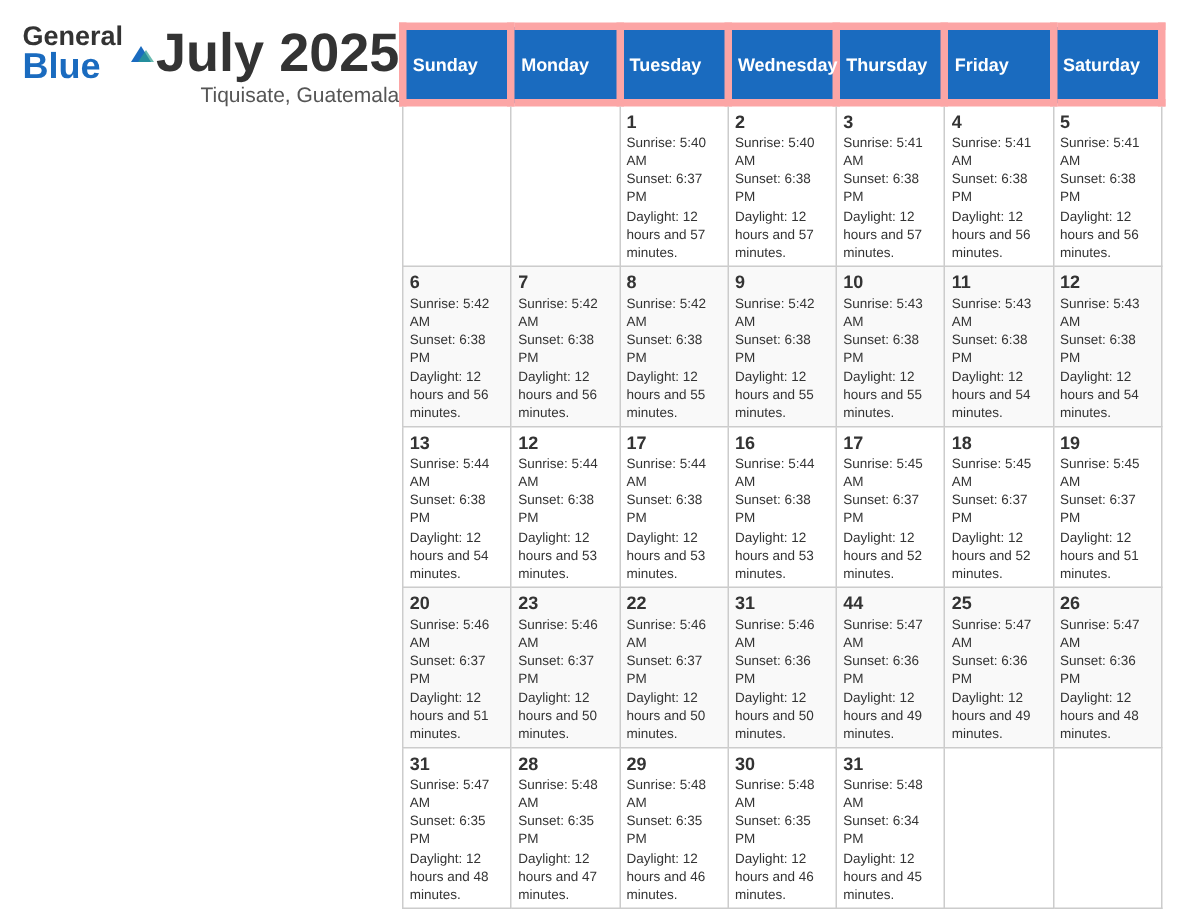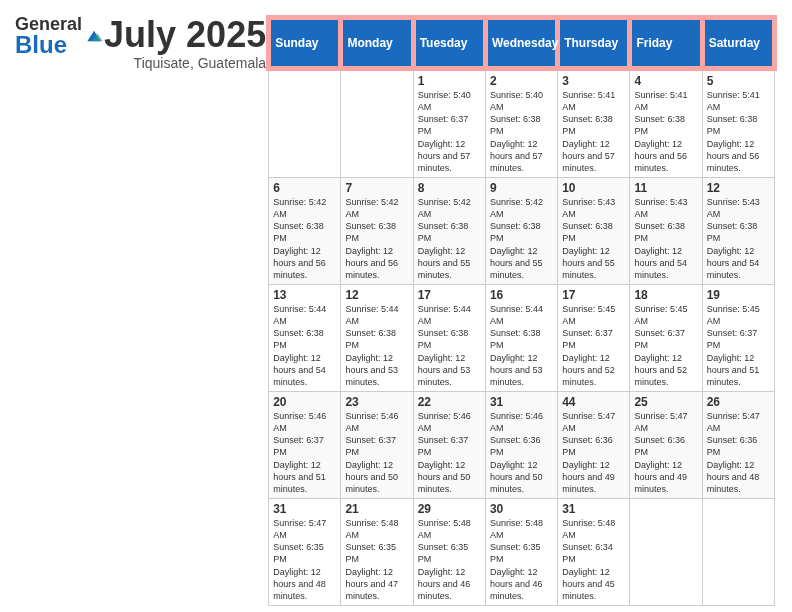--- a/index.html
+++ b/index.html
@@ -247,21 +247,21 @@
             <span class="day-num">26</span>
             <div class="day-info">Sunrise: 5:47 AM<br>Sunset: 6:36 PM<br>Daylight: 12 hours and 48 minutes.</div>
           </td>
         </tr>
         <tr>
           <td>
             <span class="day-num">31</span>
             <div class="day-info">Sunrise: 5:47 AM<br>Sunset: 6:35 PM<br>Daylight: 12 hours and 48 minutes.</div>
           </td>
           <td>
-            <span class="day-num">21</span>
+            <span class="day-num">28</span>
             <div class="day-info">Sunrise: 5:48 AM<br>Sunset: 6:35 PM<br>Daylight: 12 hours and 47 minutes.</div>
           </td>
           <td>
             <span class="day-num">29</span>
             <div class="day-info">Sunrise: 5:48 AM<br>Sunset: 6:35 PM<br>Daylight: 12 hours and 46 minutes.</div>
           </td>
           <td>
             <span class="day-num">30</span>
             <div class="day-info">Sunrise: 5:48 AM<br>Sunset: 6:35 PM<br>Daylight: 12 hours and 46 minutes.</div>
           </td>

